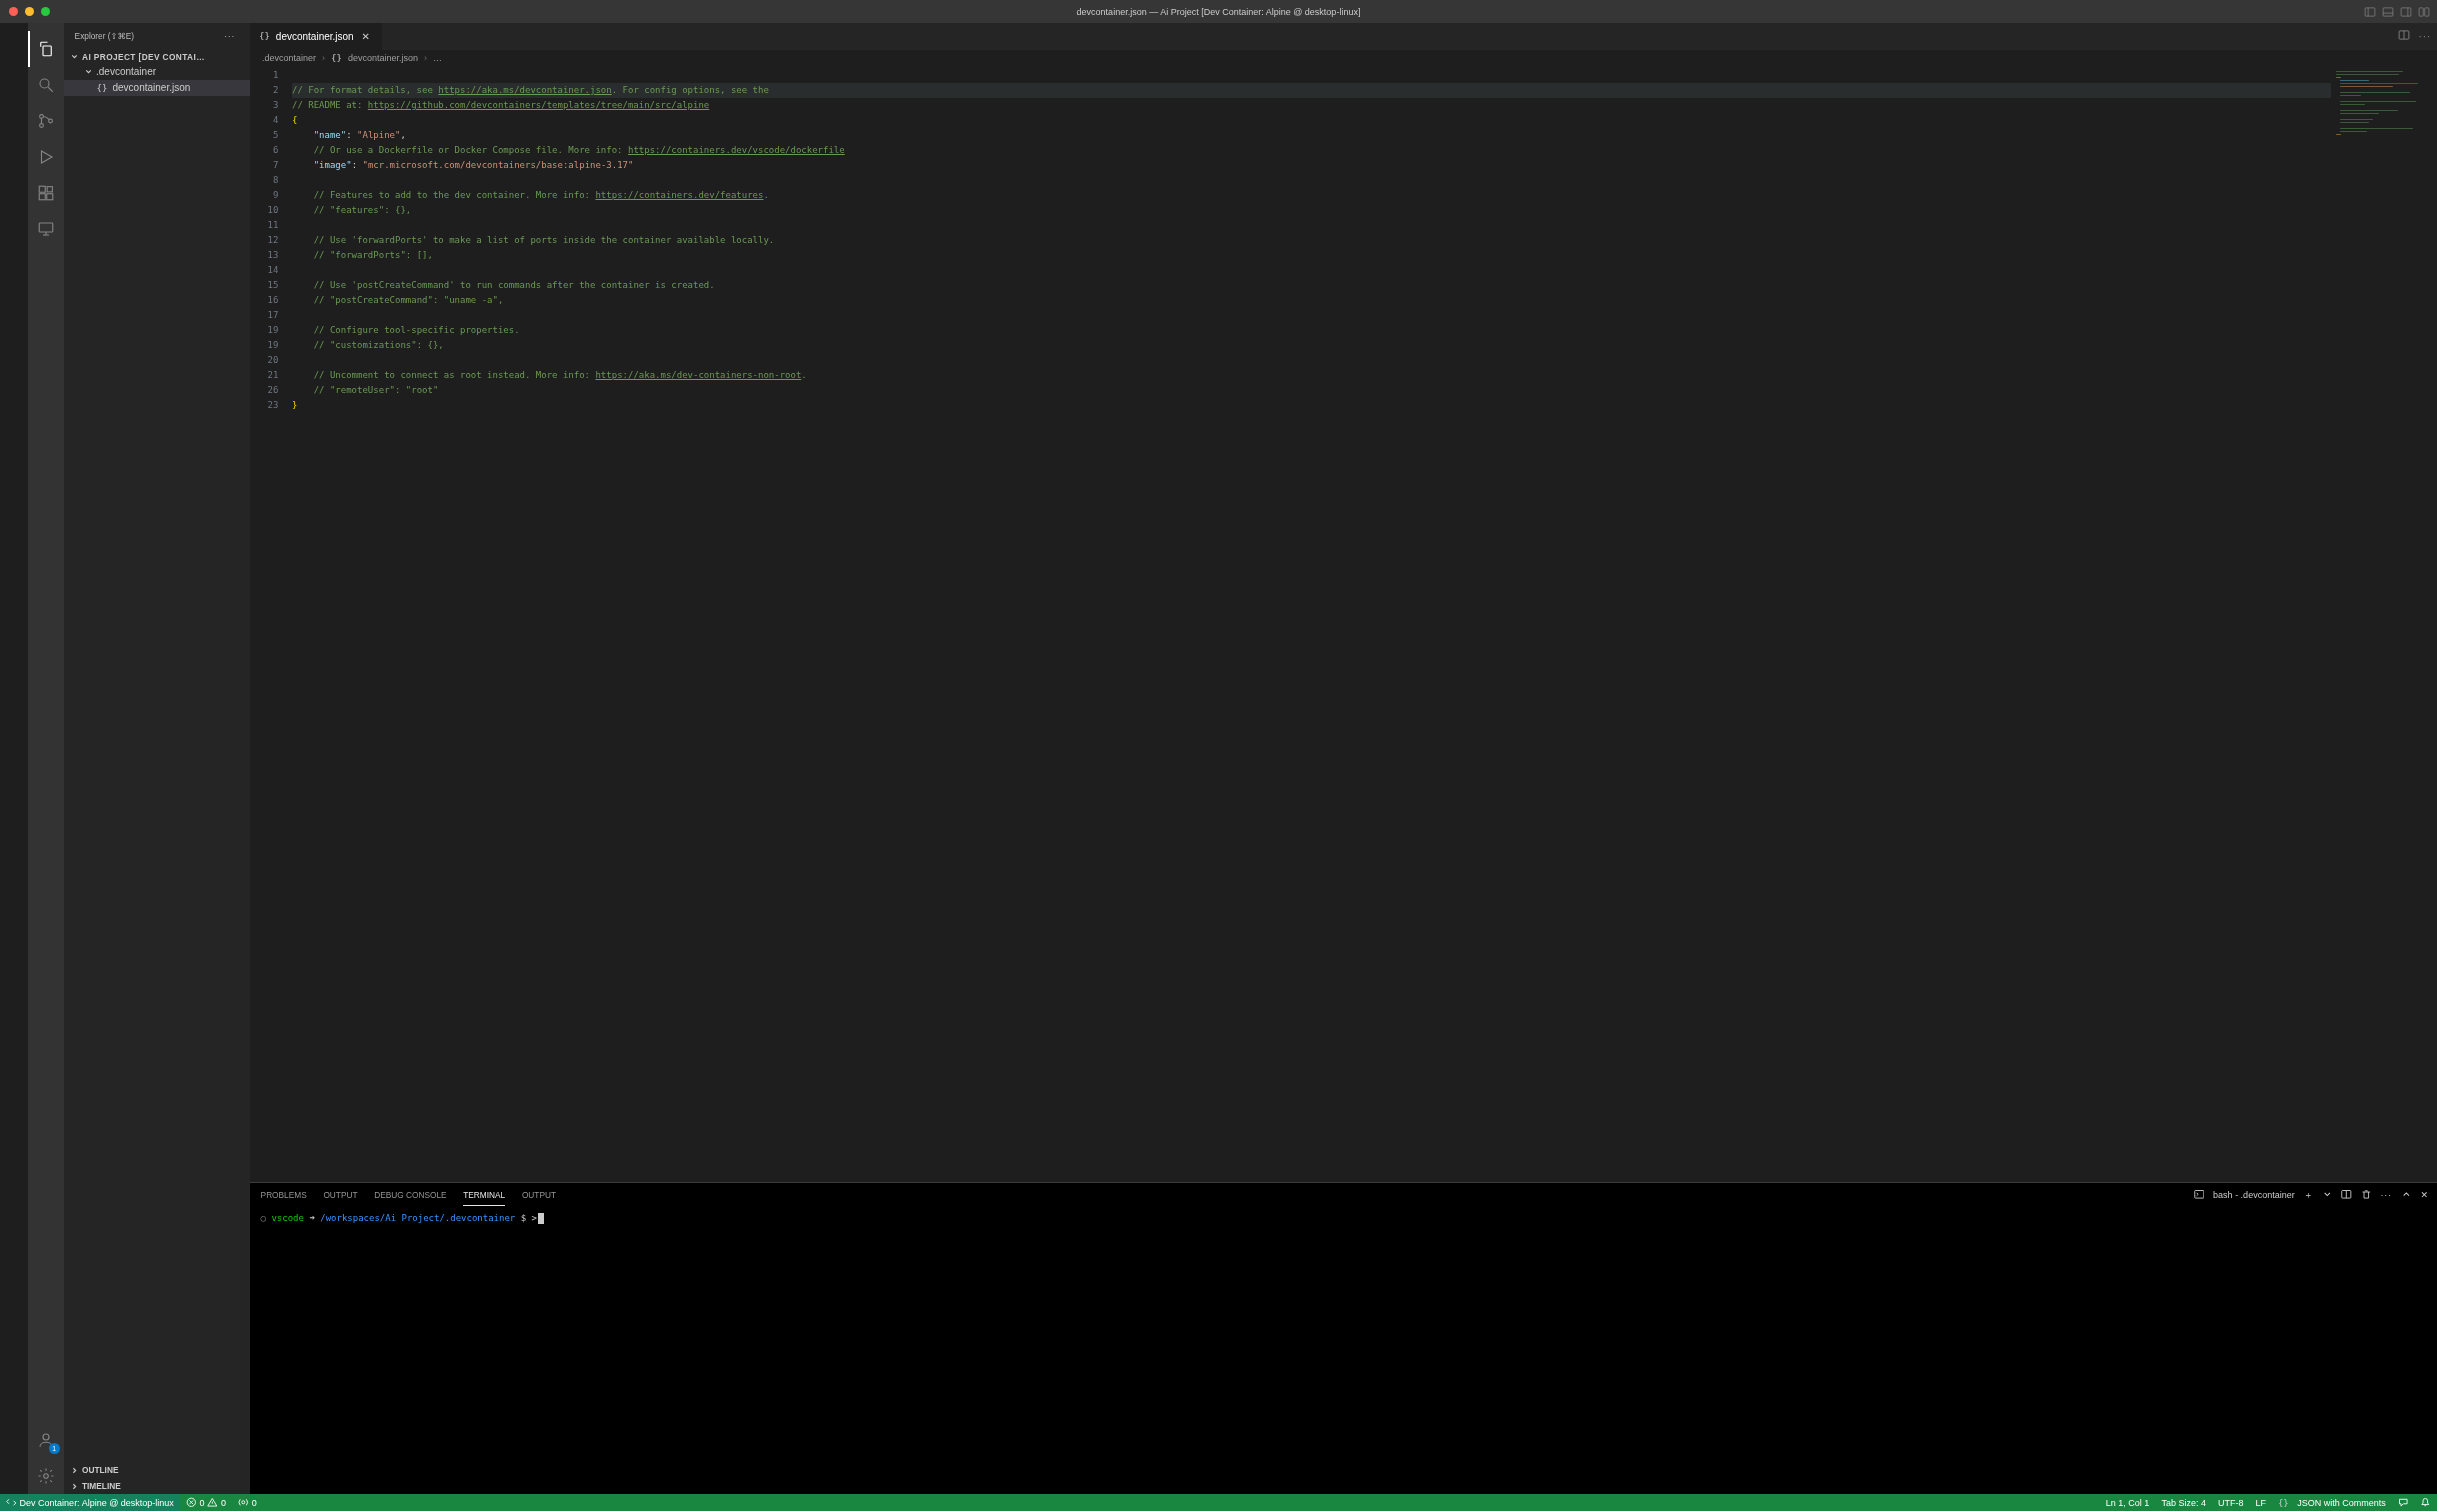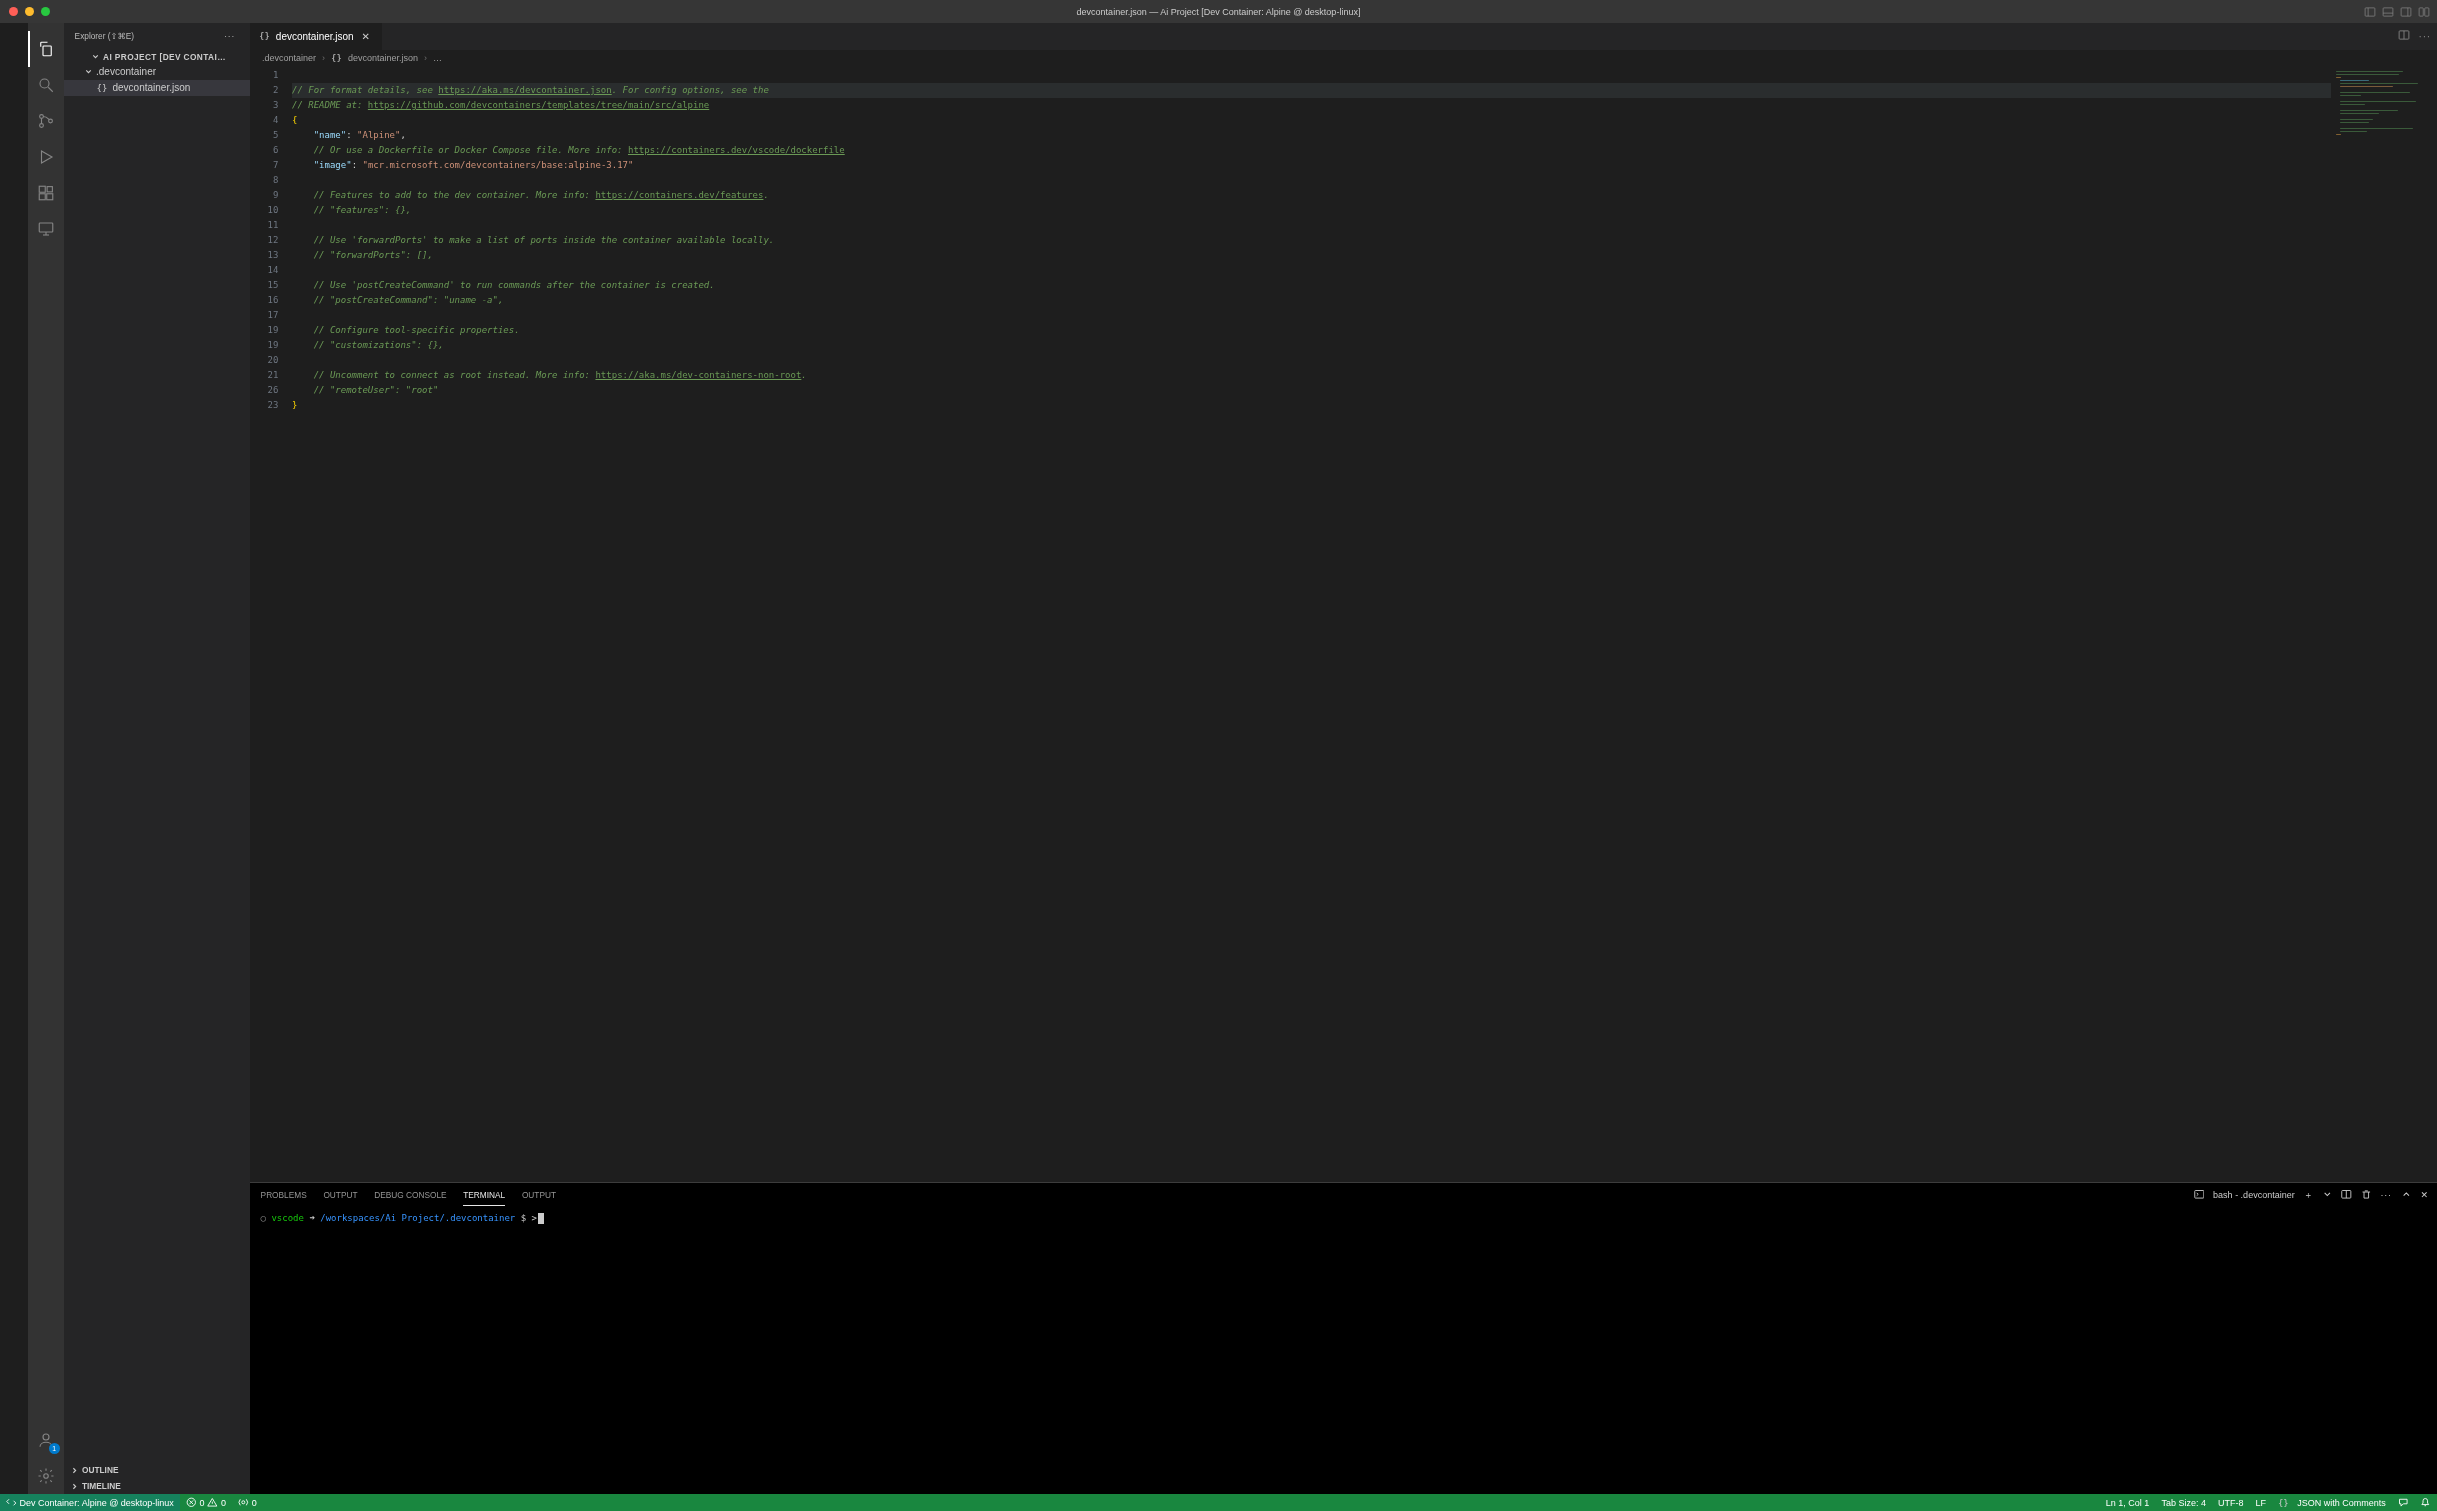--- a/index.html
+++ b/index.html
@@ -26,21 +26,21 @@
 .abicon.active::before{content:"";position:absolute;left:0;top:0;bottom:0;width:1.5px;background:#fff;}
 .abicon svg{width:18px;height:18px;stroke:currentColor;fill:none;stroke-width:1.5;}
 .abspacer{flex:1;}
 .badge{position:absolute;bottom:4.5px;right:4.5px;background:#007acc;color:#fff;border-radius:6px;font-size:6.8px;min-width:10.6px;height:10.6px;display:flex;align-items:center;justify-content:center;padding:0 2.3px;}
 
 
 .sidebar{width:186px;background:#252526;display:flex;flex-direction:column;color:#ccc;}
 .sbheader{height:26.5px;display:flex;align-items:center;padding:0 15px 0 10.6px;justify-content:space-between;font-size:8.3px;color:#bbb;}
 .sbellipsis{color:#bbb;letter-spacing:0.8px;}
 .tree{flex:1;overflow:auto;font-size:10px;}
-.treehdr{display:flex;align-items:center;padding:2.3px 6px;font-weight:700;font-size:8.3px;letter-spacing:0.4px;color:#ccc;text-transform:uppercase;gap:3px;margin-left:21px;}
+.treehdr{display:flex;align-items:center;padding:2.3px 6px;font-weight:700;font-size:8.3px;letter-spacing:0.4px;color:#ccc;text-transform:uppercase;gap:3px;}
 .folder{display:flex;align-items:center;padding:2.3px 0 2.3px 20px;gap:3px;}
 .fileitem{display:flex;align-items:center;padding:2.3px 0 2.3px 32px;gap:4.5px;background:#37373d;}
 .fileitem.active{background:#37373d;}
 .chev{width:9px;height:9px;display:inline-flex;align-items:center;justify-content:center;}
 .chev svg{width:9px;height:9px;stroke:#ccc;fill:none;stroke-width:1.5;}
 .ficon{width:12px;height:12px;display:inline-flex;align-items:center;justify-content:center;}
 .braces{color:#cccccc;font-family:monospace;font-size:9px;}
 .sbbottom{border-top:0.8px solid #00000000;}
 .sbsection{display:flex;align-items:flex-end;gap:3px;padding:3px 6px;font-size:8.3px;font-weight:700;color:#ccc;}
 
@@ -55,21 +55,21 @@
 .breadcrumb{height:16.7px;display:flex;align-items:center;padding:0 12px;gap:6px;font-size:9px;color:#a0a0a0;}
 .bc-sep{color:#6e6e6e;}
 
 .codewrap{flex:1;display:flex;min-height:0;position:relative;}
 .gutters{width:42px;text-align:right;color:#6e7681;font-family:"Menlo","Monaco","Consolas",monospace;font-size:9px;line-height:15px;padding:1.5px 13.6px 0 0;}
 .code{flex:1;font-family:"Menlo","Monaco","Consolas",monospace;font-size:9px;line-height:15px;white-space:pre;overflow:auto;padding-top:1.5px;}
 .minimap{width:106px;background:#1e1e1e;padding:4.5px 4.5px;}
 .mmln{height:1.5px;margin-bottom:1.5px;border-radius:0.8px;}
 
 
-.cm{color:#6a9955;font-style:italic;} 
+.cm{color:#6a9955;} 
 .str{color:#ce9178;}
 .key{color:#9cdcfe;}
 .pun{color:#d4d4d4;}
 .lnk{color:#6a9955;text-decoration:underline;}
 .currentln{background:#2a2d2e;display:inline-block;width:100%;}
 .brace{color:#ffd700;}
 
 
 .panel{height:312px;display:flex;flex-direction:column;border-top:0.8px solid #3c3c3c;background:#000000;}
 .paneltabs{height:24px;display:flex;align-items:center;padding:0 10.6px;gap:16.7px;font-size:8.3px;color:#969696;position:relative;}

